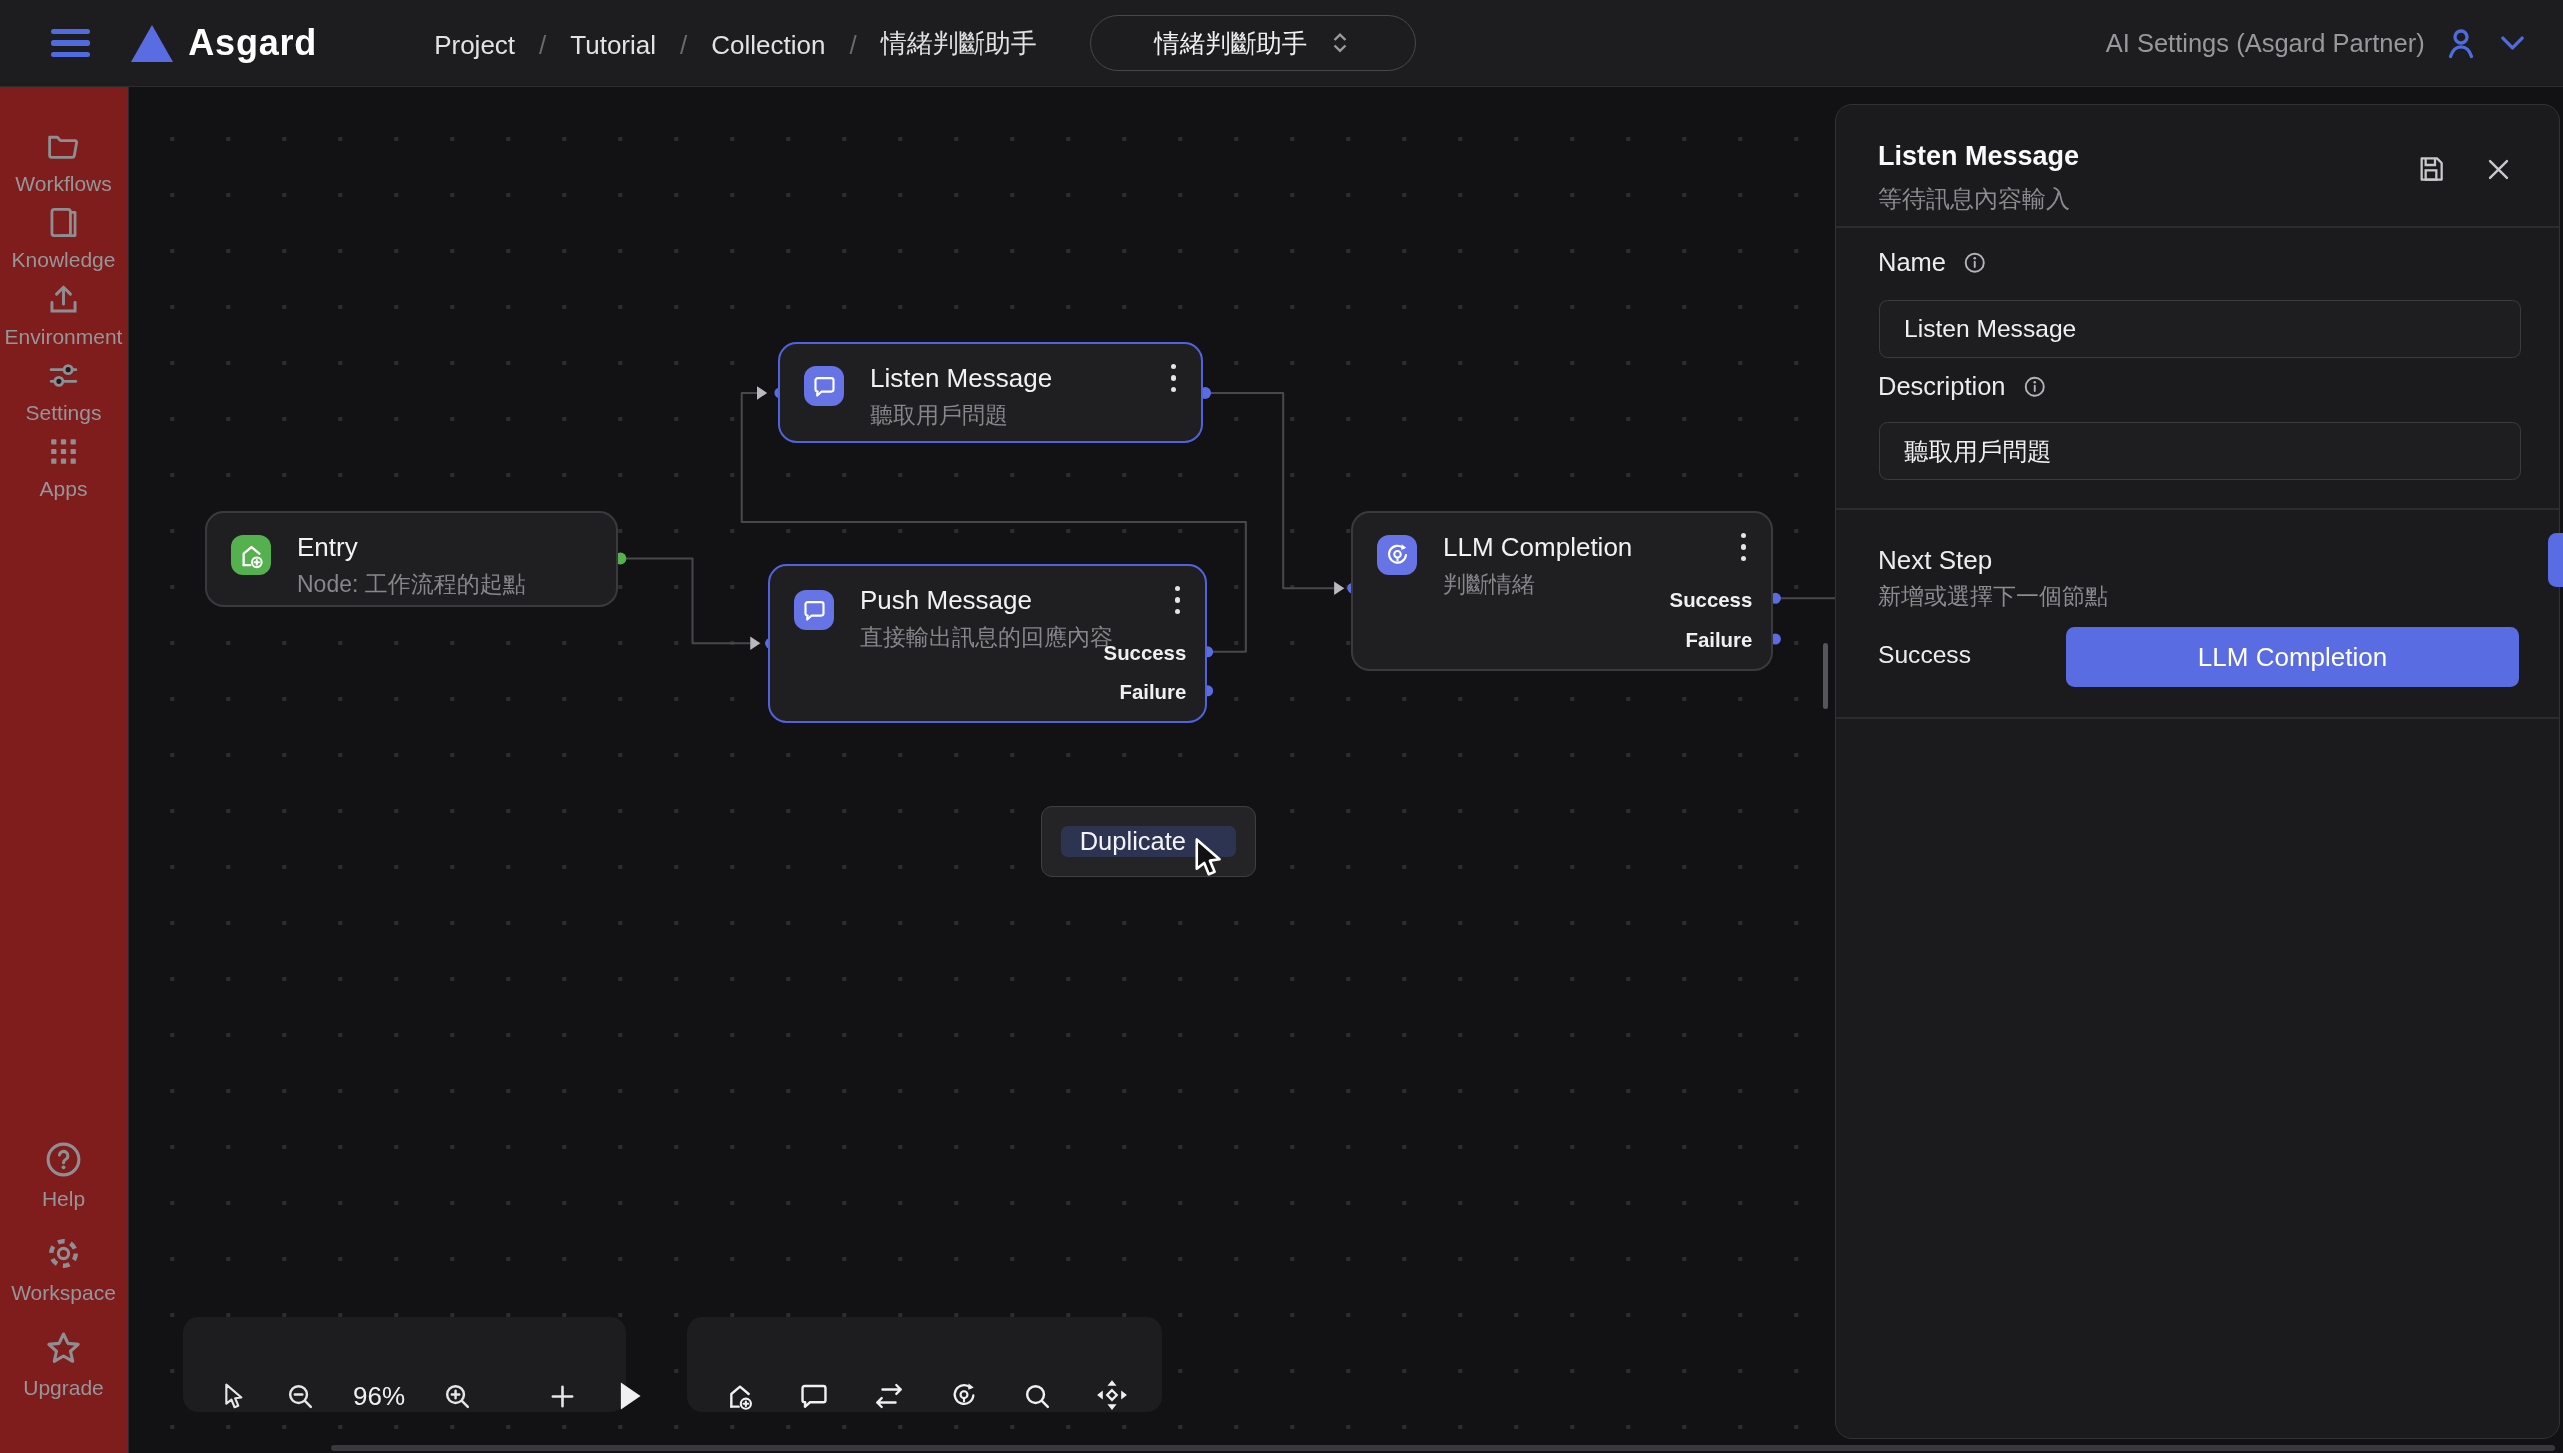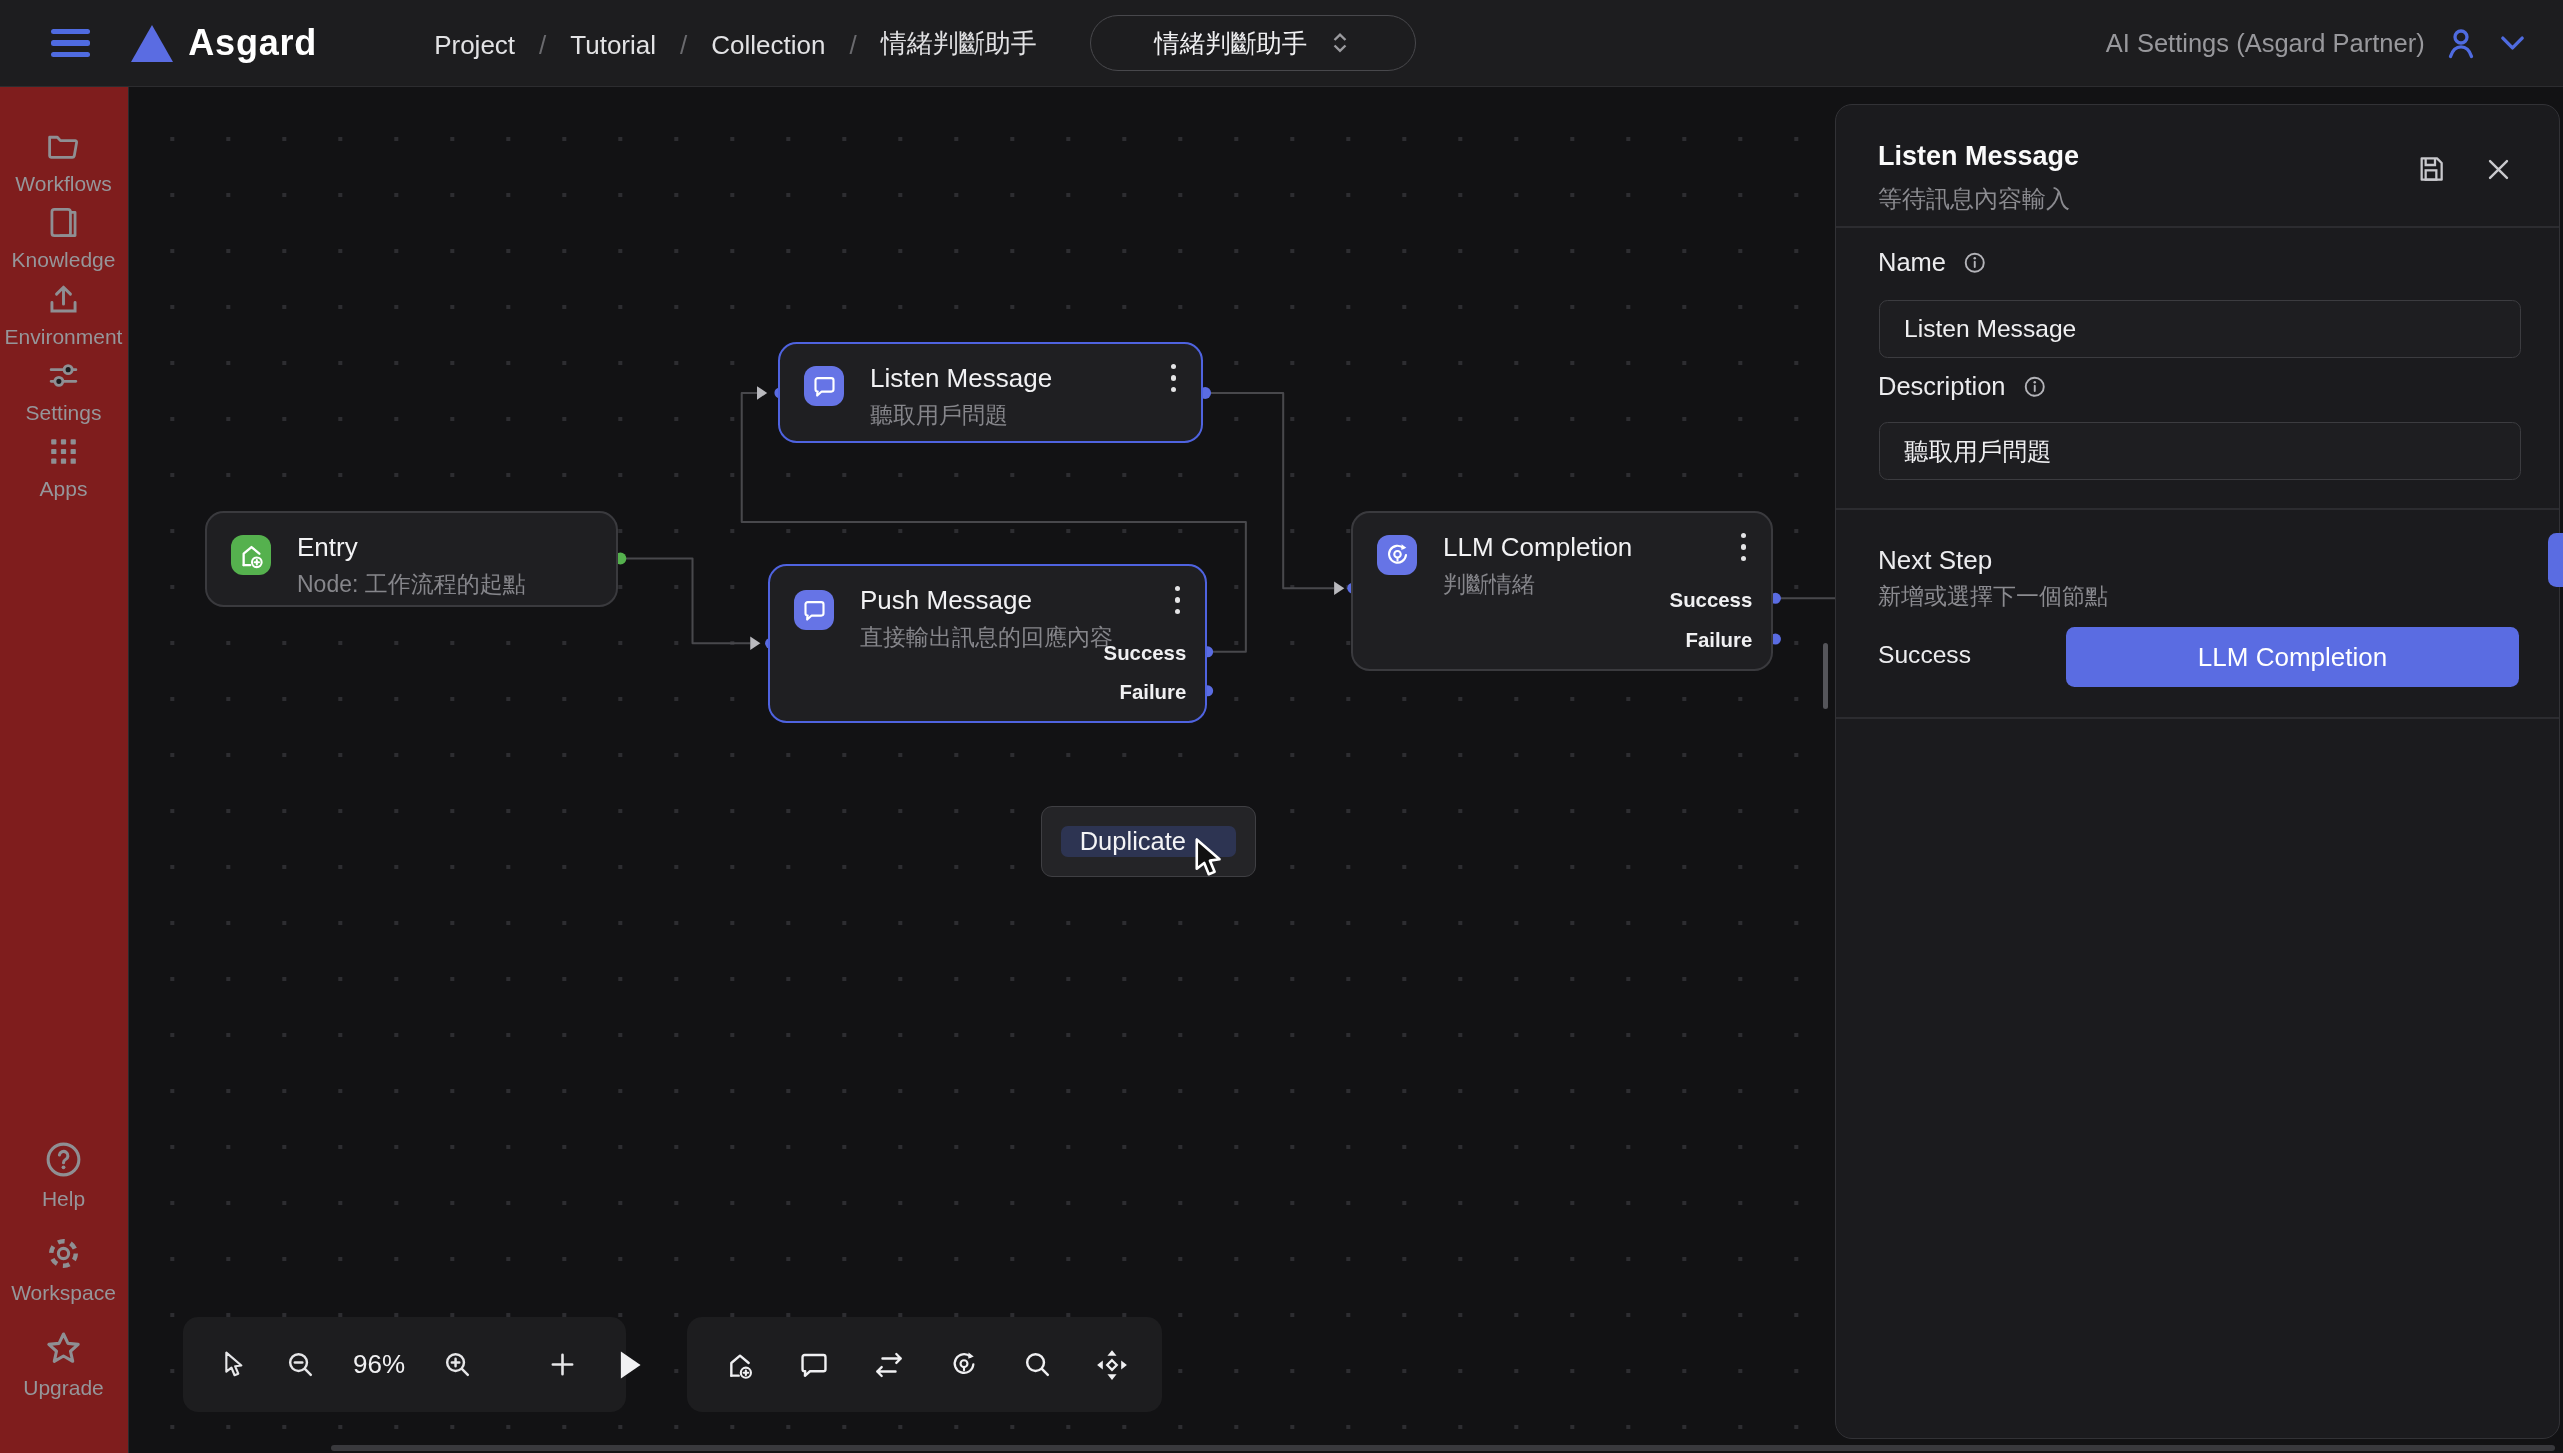--- a/index.html
+++ b/index.html
@@ -51,21 +51,21 @@
 
   
   .ctx-menu { position:absolute; left:1041px; top:806px; width:215px; height:71px;
     background:#242427; border:1.7px solid #3f3f43; border-radius:11px; padding:19px; z-index:20;}
   .ctx-item { width:100%; height:100%; background:#2d3452; border-radius:6.8px;
     display:flex; align-items:center; padding-left:18.7px; color:#f4f4f6; font-size:25.5px; cursor:pointer;}
   .cursor-ptr { position:absolute; left:1187px; top:836px; z-index:22; }
 
   
   .toolbar { position:absolute; top:1317px; height:95px; background:#1d1d1f; border-radius:15.3px;
-    display:flex; align-items:center; z-index:25; color:#e6e6e8;}
+    display:flex; align-items:flex-end; z-index:25; color:#e6e6e8;}
   .tb1 { left:183px; width:443px; padding:0 36px; gap:37px;}
   .tb2 { left:687px; width:475px; padding:0 37px; gap:42px;}
   .tb-div { width:1.7px; height:53px; background:#38383c; }
   .zoom-lvl { font-size:26px; color:#f0f0f2; }
   .tb-ic { display:flex; align-items:center; justify-content:center; cursor:pointer;}
   .status-text { position:absolute; left:1202px; top:1348px; font-size:28px; color:#8a8a8e; z-index:25;}
 
   
   .panel { position:absolute; left:1835px; top:104px; width:725px; height:1335px;
     background:#1b1b1e; border:1.7px solid #323236; border-radius:17px; z-index:50;}

